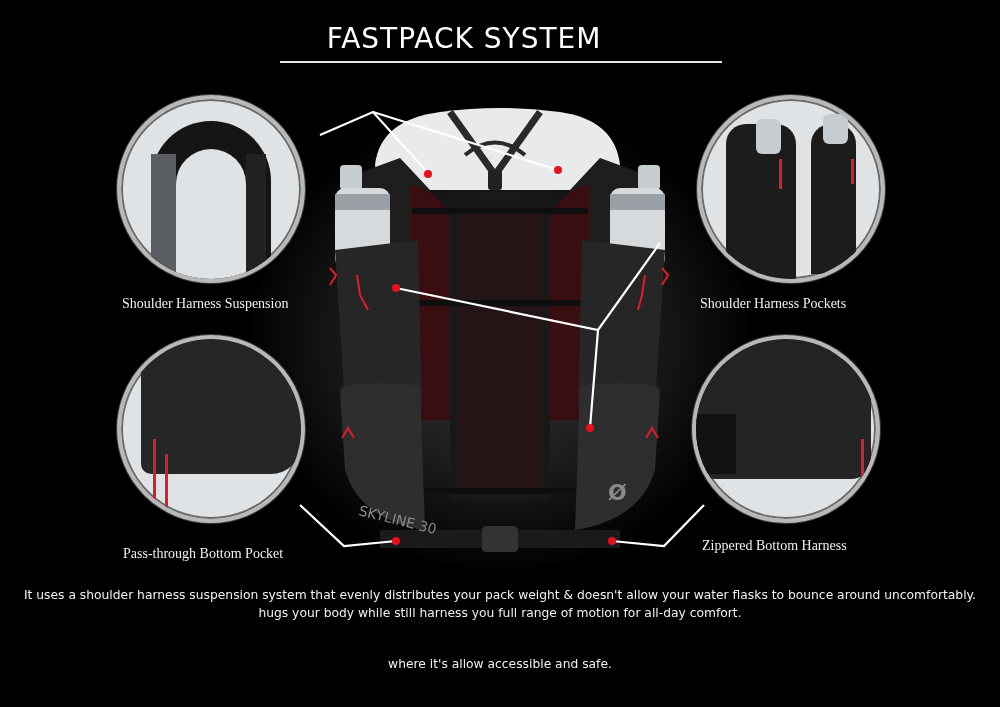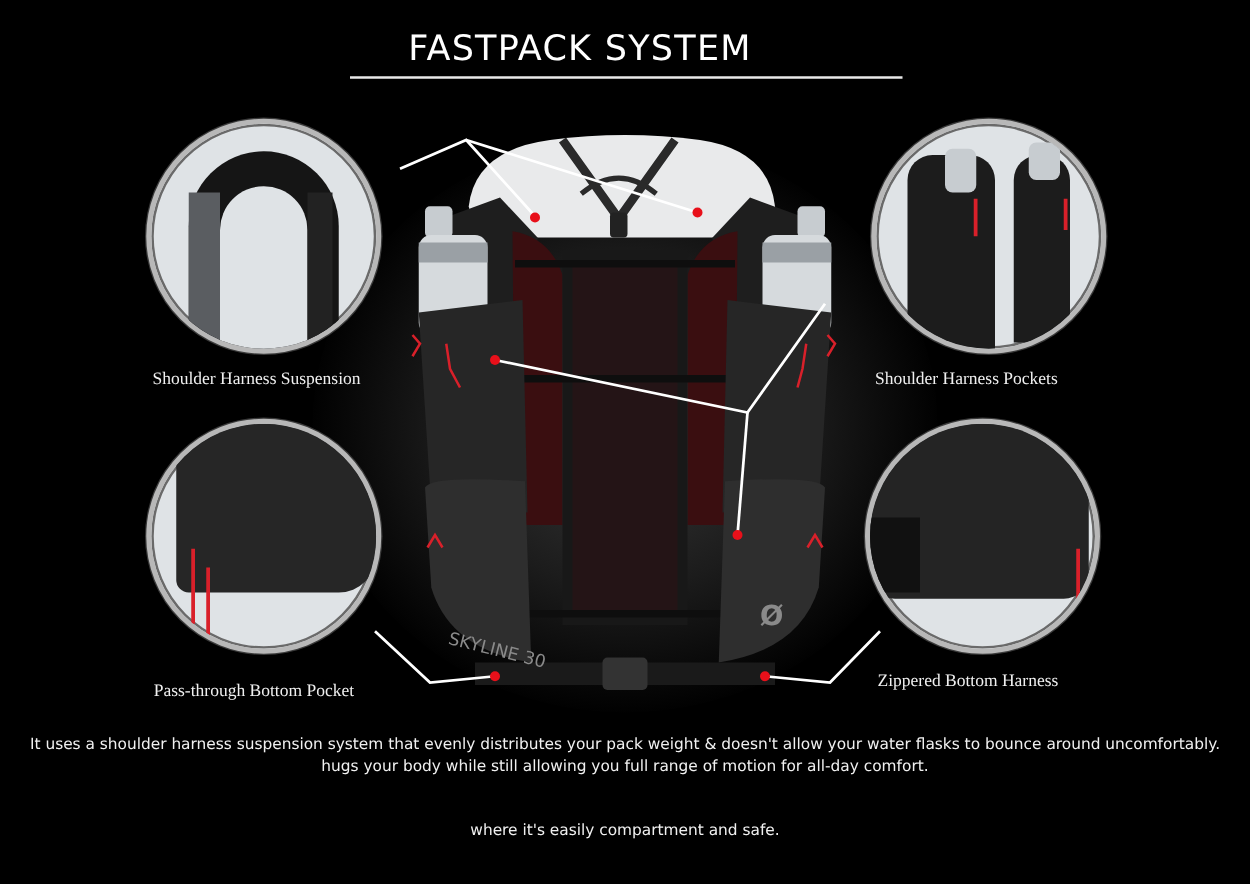--- a/index.html
+++ b/index.html
@@ -129,17 +129,17 @@
   </g>
 </svg>
 
 <div class="label" style="left:122px;top:296px;">Shoulder Harness Suspension</div>
 <div class="label" style="left:700px;top:296px;">Shoulder Harness Pockets</div>
 <div class="label" style="left:123px;top:546px;">Pass-through Bottom Pocket</div>
 <div class="label" style="left:702px;top:538px;">Zippered Bottom Harness</div>
 
 <div class="desc" style="top:587px;">
   <div>It uses a shoulder harness suspension system that evenly distributes your pack weight &amp; doesn't allow your water flasks to bounce around uncomfortably.</div>
-  <div>hugs your body while still allowing you full range of motion for all-day comfort.</div>
+  <div>hugs your body while still harness you full range of motion for all-day comfort.</div>
 </div>
 <div class="desc" style="top:656px;">
-  <div>where it's easily compartment and safe.</div>
+  <div>where it's allow accessible and safe.</div>
 </div>
 
 </body></html>

